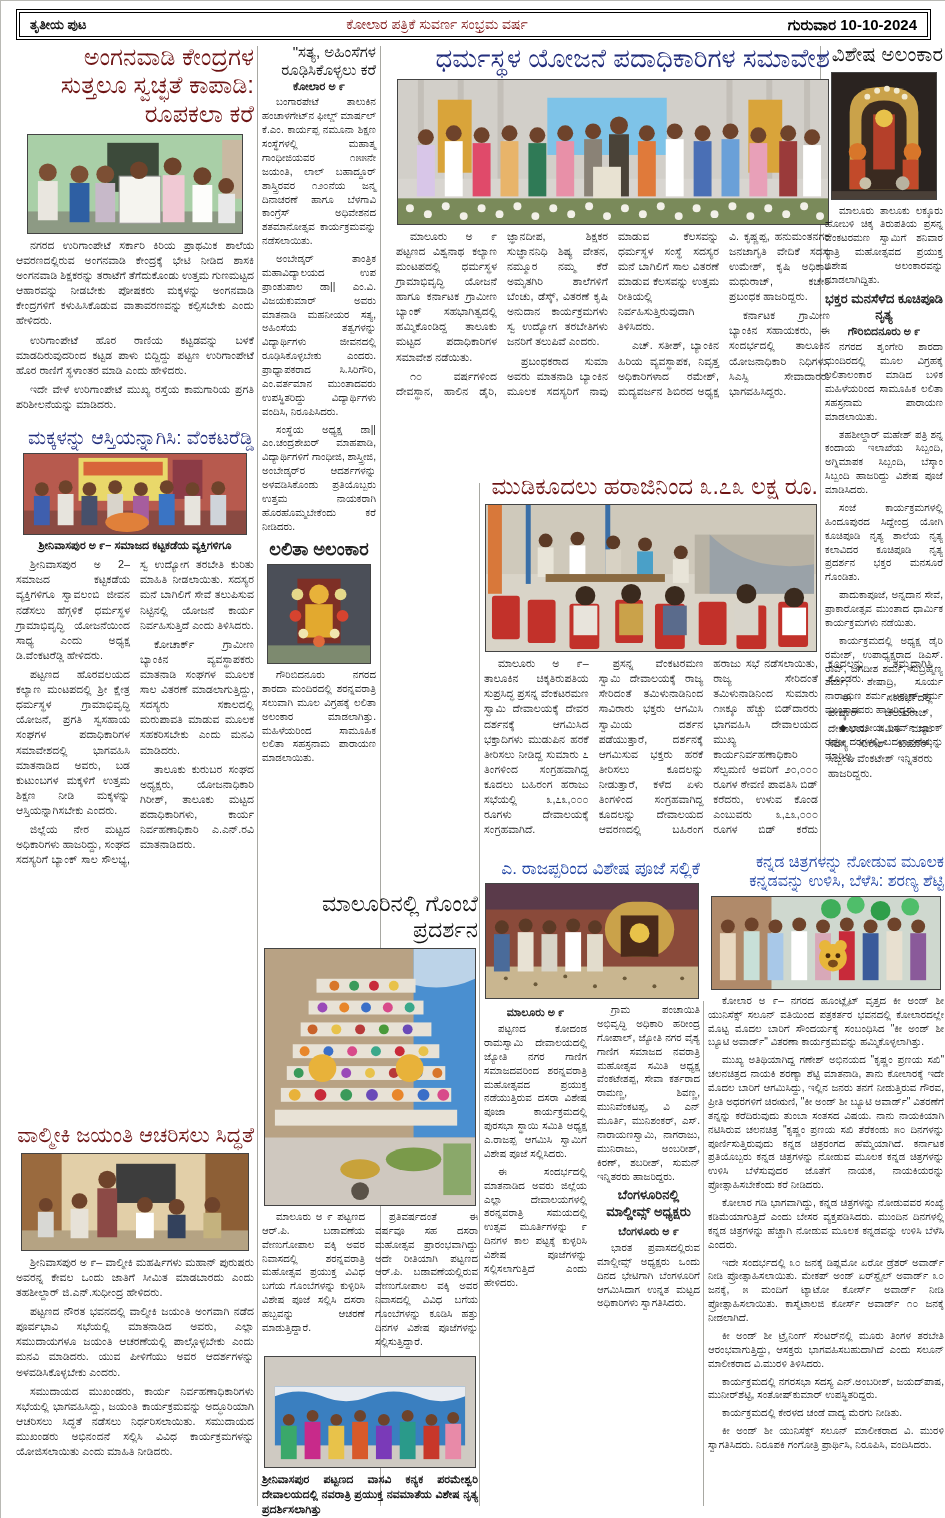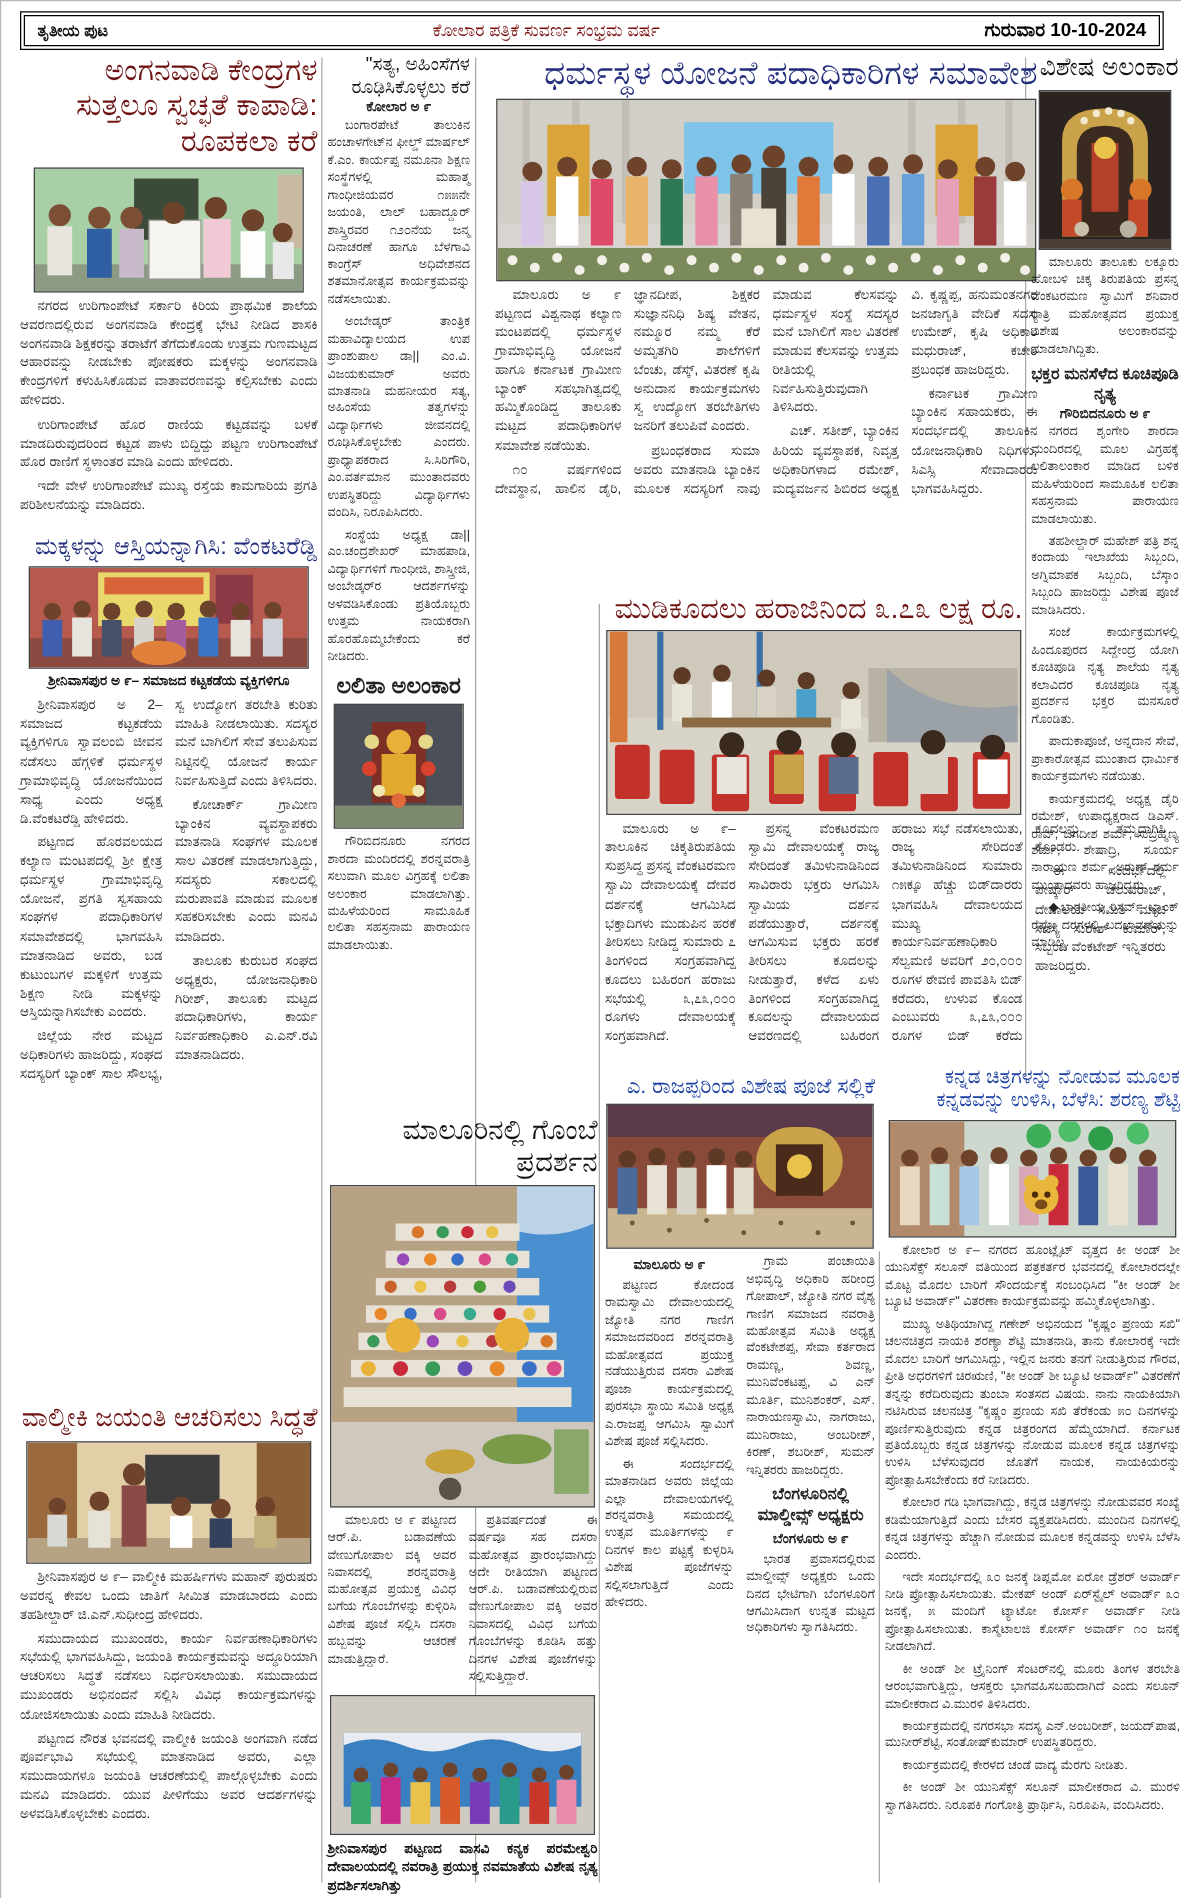--- a/index.html
+++ b/index.html
@@ -139,22 +139,22 @@
         <circle cx="156" cy="54" r="8" fill="#6e432b"></circle>
           <rect x="147" y="62" width="18" height="24" fill="#33415c"></rect>
         <circle cx="192" cy="52" r="8" fill="#6e432b"></circle>
           <rect x="183" y="60" width="18" height="26" fill="#c4b27e"></rect>
         <circle cx="24" cy="52" r="7" fill="#6e432b"></circle>
           <rect x="16" y="59" width="16" height="26" fill="#d8d8d4"></rect>
       </svg>
     </div>
     <div class="bt">
       <p>ಶ್ರೀನಿವಾಸಪುರ ಅ ೯– ವಾಲ್ಮೀಕಿ ಮಹರ್ಷಿಗಳು ಮಹಾನ್ ಪುರುಷರು ಅವರನ್ನ ಕೇವಲ ಒಂದು ಜಾತಿಗೆ ಸೀಮಿತ ಮಾಡಬಾರದು ಎಂದು ತಹಶೀಲ್ದಾರ್ ಜಿ.ಎನ್.ಸುಧೀಂದ್ರ ಹೇಳಿದರು.</p>
+      <p>ಪಟ್ಟಣದ ನೌರತ ಭವನದಲ್ಲಿ ವಾಲ್ಮೀಕಿ ಜಯಂತಿ ಅಂಗವಾಗಿ ನಡೆದ ಪೂರ್ವಭಾವಿ ಸಭೆಯಲ್ಲಿ ಮಾತನಾಡಿದ ಅವರು, ಎಲ್ಲಾ ಸಮುದಾಯಗಳೂ ಜಯಂತಿ ಆಚರಣೆಯಲ್ಲಿ ಪಾಲ್ಗೊಳ್ಳಬೇಕು ಎಂದು ಮನವಿ ಮಾಡಿದರು. ಯುವ ಪೀಳಿಗೆಯು ಅವರ ಆದರ್ಶಗಳನ್ನು ಅಳವಡಿಸಿಕೊಳ್ಳಬೇಕು ಎಂದರು.</p>
       <p>ಸಮುದಾಯದ ಮುಖಂಡರು, ಕಾರ್ಯ ನಿರ್ವಹಣಾಧಿಕಾರಿಗಳು ಸಭೆಯಲ್ಲಿ ಭಾಗವಹಿಸಿದ್ದು, ಜಯಂತಿ ಕಾರ್ಯಕ್ರಮವನ್ನು ಅದ್ಧೂರಿಯಾಗಿ ಆಚರಿಸಲು ಸಿದ್ಧತೆ ನಡೆಸಲು ನಿರ್ಧರಿಸಲಾಯಿತು. ಸಮುದಾಯದ ಮುಖಂಡರು ಅಭಿನಂದನೆ ಸಲ್ಲಿಸಿ ವಿವಿಧ ಕಾರ್ಯಕ್ರಮಗಳನ್ನು ಯೋಜಿಸಲಾಯಿತು ಎಂದು ಮಾಹಿತಿ ನೀಡಿದರು.</p>
-      <p>ಪಟ್ಟಣದ ನೌರತ ಭವನದಲ್ಲಿ ವಾಲ್ಮೀಕಿ ಜಯಂತಿ ಅಂಗವಾಗಿ ನಡೆದ ಪೂರ್ವಭಾವಿ ಸಭೆಯಲ್ಲಿ ಮಾತನಾಡಿದ ಅವರು, ಎಲ್ಲಾ ಸಮುದಾಯಗಳೂ ಜಯಂತಿ ಆಚರಣೆಯಲ್ಲಿ ಪಾಲ್ಗೊಳ್ಳಬೇಕು ಎಂದು ಮನವಿ ಮಾಡಿದರು. ಯುವ ಪೀಳಿಗೆಯು ಅವರ ಆದರ್ಶಗಳನ್ನು ಅಳವಡಿಸಿಕೊಳ್ಳಬೇಕು ಎಂದರು.</p>
     </div>
   </div>
 
   <div class="abs" style="left:261px;top:42px;width:114px;">
     <div class="hl black" style="font-size:15px;">"ಸತ್ಯ, ಅಹಿಂಸೆಗಳ ರೂಢಿಸಿಕೊಳ್ಳಲು ಕರೆ</div>
     <div class="dateline">ಕೋಲಾರ ಅ ೯</div>
     <div class="bt small">
       <p>ಬಂಗಾರಪೇಟೆ ತಾಲುಕಿನ ಹಂಚಾಳಗೇಟ್‌ನ ಫೀಲ್ಡ್ ಮಾರ್ಷಲ್ ಕೆ.ಎಂ. ಕಾರ್ಯಪ್ಪ ನಮೂನಾ ಶಿಕ್ಷಣ ಸಂಸ್ಥೆಗಳಲ್ಲಿ ಮಹಾತ್ಮ ಗಾಂಧೀಜಿಯವರ ೧೫೫ನೇ ಜಯಂತಿ, ಲಾಲ್ ಬಹಾದ್ದೂರ್ ಶಾಸ್ತ್ರಿರವರ ೧೨೦ನೆಯ ಜನ್ಮ ದಿನಾಚರಣೆ ಹಾಗೂ ಬೆಳಗಾವಿ ಕಾಂಗ್ರೆಸ್ ಅಧಿವೇಶನದ ಶತಮಾನೋತ್ಸವ ಕಾರ್ಯಕ್ರಮವನ್ನು ನಡೆಸಲಾಯಿತು.</p>
       <p>ಅಂಬೇಡ್ಕರ್ ತಾಂತ್ರಿಕ ಮಹಾವಿದ್ಯಾಲಯದ ಉಪ ಪ್ರಾಂಶುಪಾಲ ಡಾ|| ಎಂ.ವಿ. ವಿಜಯಕುಮಾರ್ ಅವರು ಮಾತನಾಡಿ ಮಹನೀಯರ ಸತ್ಯ, ಅಹಿಂಸೆಯ ತತ್ವಗಳನ್ನು ವಿದ್ಯಾರ್ಥಿಗಳು ಜೀವನದಲ್ಲಿ ರೂಢಿಸಿಕೊಳ್ಳಬೇಕು ಎಂದರು. ಪ್ರಾಧ್ಯಾಪಕರಾದ ಸಿ.ಸಿರಿಗೌರಿ, ಎಂ.ವರ್ತಮಾನ ಮುಂತಾದವರು ಉಪಸ್ಥಿತರಿದ್ದು ವಿದ್ಯಾರ್ಥಿಗಳು ವಂದಿಸಿ, ನಿರೂಪಿಸಿದರು.</p>
       <p>ಸಂಸ್ಥೆಯ ಅಧ್ಯಕ್ಷ ಡಾ|| ಎಂ.ಚಂದ್ರಶೇಖರ್ ಮಾಹಪಾಡಿ, ವಿದ್ಯಾರ್ಥಿಗಳಿಗೆ ಗಾಂಧೀಜಿ, ಶಾಸ್ತ್ರೀಜಿ, ಅಂಬೇಡ್ಕರ್‌ರ ಆದರ್ಶಗಳನ್ನು ಅಳವಡಿಸಿಕೊಂಡು ಪ್ರತಿಯೊಬ್ಬರು ಉತ್ತಮ ನಾಯಕರಾಗಿ ಹೊರಹೊಮ್ಮಬೇಕೆಂದು ಕರೆ ನೀಡಿದರು.</p>

